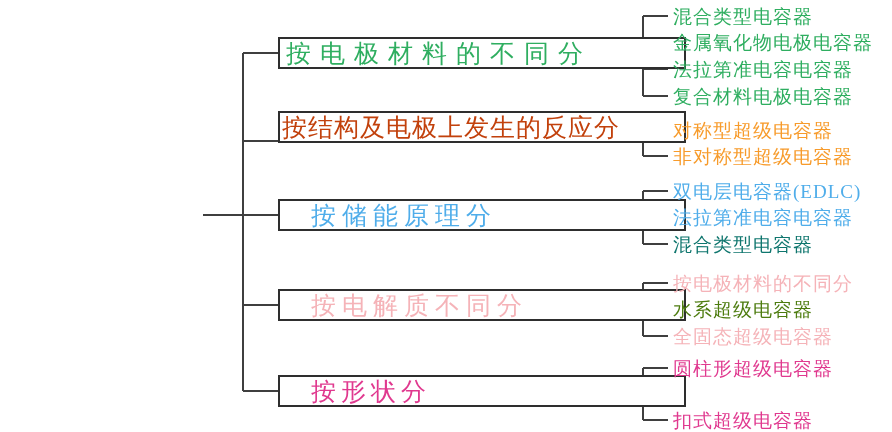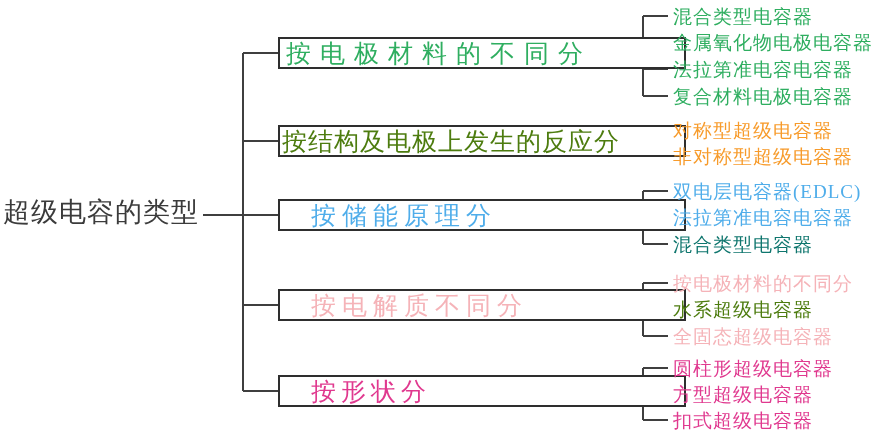--- a/index.html
+++ b/index.html
@@ -88,35 +88,33 @@
       <line x1="643" y1="283" x2="668" y2="283" stroke="#3f3f3f" stroke-width="1.8"></line>
       <line x1="643" y1="309" x2="668" y2="309" stroke="#3f3f3f" stroke-width="1.8"></line>
       <line x1="643" y1="336" x2="668" y2="336" stroke="#3f3f3f" stroke-width="1.8"></line>
       <line x1="243" y1="391" x2="278" y2="391" stroke="#3f3f3f" stroke-width="1.8"></line>
       <line x1="617" y1="391" x2="643" y2="391" stroke="#3f3f3f" stroke-width="1.8"></line>
       <line x1="643" y1="368" x2="643" y2="420" stroke="#3f3f3f" stroke-width="1.8"></line>
       <line x1="643" y1="368" x2="668" y2="368" stroke="#3f3f3f" stroke-width="1.8"></line>
       <line x1="643" y1="394" x2="668" y2="394" stroke="#3f3f3f" stroke-width="1.8"></line>
       <line x1="643" y1="420" x2="668" y2="420" stroke="#3f3f3f" stroke-width="1.8"></line>
     </svg>
-  <div class="root-label" style="color: rgb(59, 59, 59);">超级电容的类型</div>
 
 <div class="cat-box" style="top: 37px; padding-left: 6px; letter-spacing: 9px; color: rgb(47, 174, 96);">按电极材料的不同分</div>
     <div class="leaf-label" style="top: 5px; color: rgb(47, 174, 96);">混合类型电容器</div>
     <div class="leaf-label" style="top: 31px; color: rgb(47, 174, 96);">金属氧化物电极电容器</div>
     <div class="leaf-label" style="top: 58px; color: rgb(47, 174, 96);">法拉第准电容电容器</div>
     <div class="leaf-label" style="top: 85px; color: rgb(47, 174, 96);">复合材料电极电容器</div>
-    <div class="cat-box" style="top: 125px; padding-left: 2px; letter-spacing: 1px; color: #4d7c0f;">按结构及电极上发生的反应分</div>
+    <div class="cat-box" style="top: 111px; padding-left: 2px; letter-spacing: 1px; color: #c2410c;">按结构及电极上发生的反应分</div>
     <div class="leaf-label" style="top: 119px; color: rgb(247, 155, 43);">对称型超级电容器</div>
     <div class="leaf-label" style="top: 145px; color: rgb(247, 155, 43);">非对称型超级电容器</div>
     <div class="cat-box" style="top: 199px; padding-left: 31px; letter-spacing: 6px; color: rgb(79, 173, 234);">按储能原理分</div>
     <div class="leaf-label" style="top: 180px; color: rgb(79, 173, 234);">双电层电容器(EDLC)</div>
     <div class="leaf-label" style="top: 206px; color: rgb(79, 173, 234);">法拉第准电容电容器</div>
     <div class="leaf-label" style="top: 233px; color: #0f766e;">混合类型电容器</div>
     <div class="cat-box" style="top: 289px; padding-left: 31px; letter-spacing: 6px; color: rgb(245, 179, 184);">按电解质不同分</div>
     <div class="leaf-label" style="top: 272px; color: rgb(245, 179, 184);">按电极材料的不同分</div>
     <div class="leaf-label" style="top: 298px; color: #4d7c0f;">水系超级电容器</div>
     <div class="leaf-label" style="top: 325px; color: rgb(245, 179, 184);">全固态超级电容器</div>
     <div class="cat-box" style="top: 375px; padding-left: 31px; letter-spacing: 5px; color: rgb(224, 57, 143);">按形状分</div>
     <div class="leaf-label" style="top: 357px; color: rgb(224, 57, 143);">圆柱形超级电容器</div>
-    <div class="leaf-label" style="top: 383px; color: rgb(224, 57, 143);">方型超级电容器</div>
     <div class="leaf-label" style="top: 409px; color: rgb(224, 57, 143);">扣式超级电容器</div>
   </div>
 
 </body></html>

